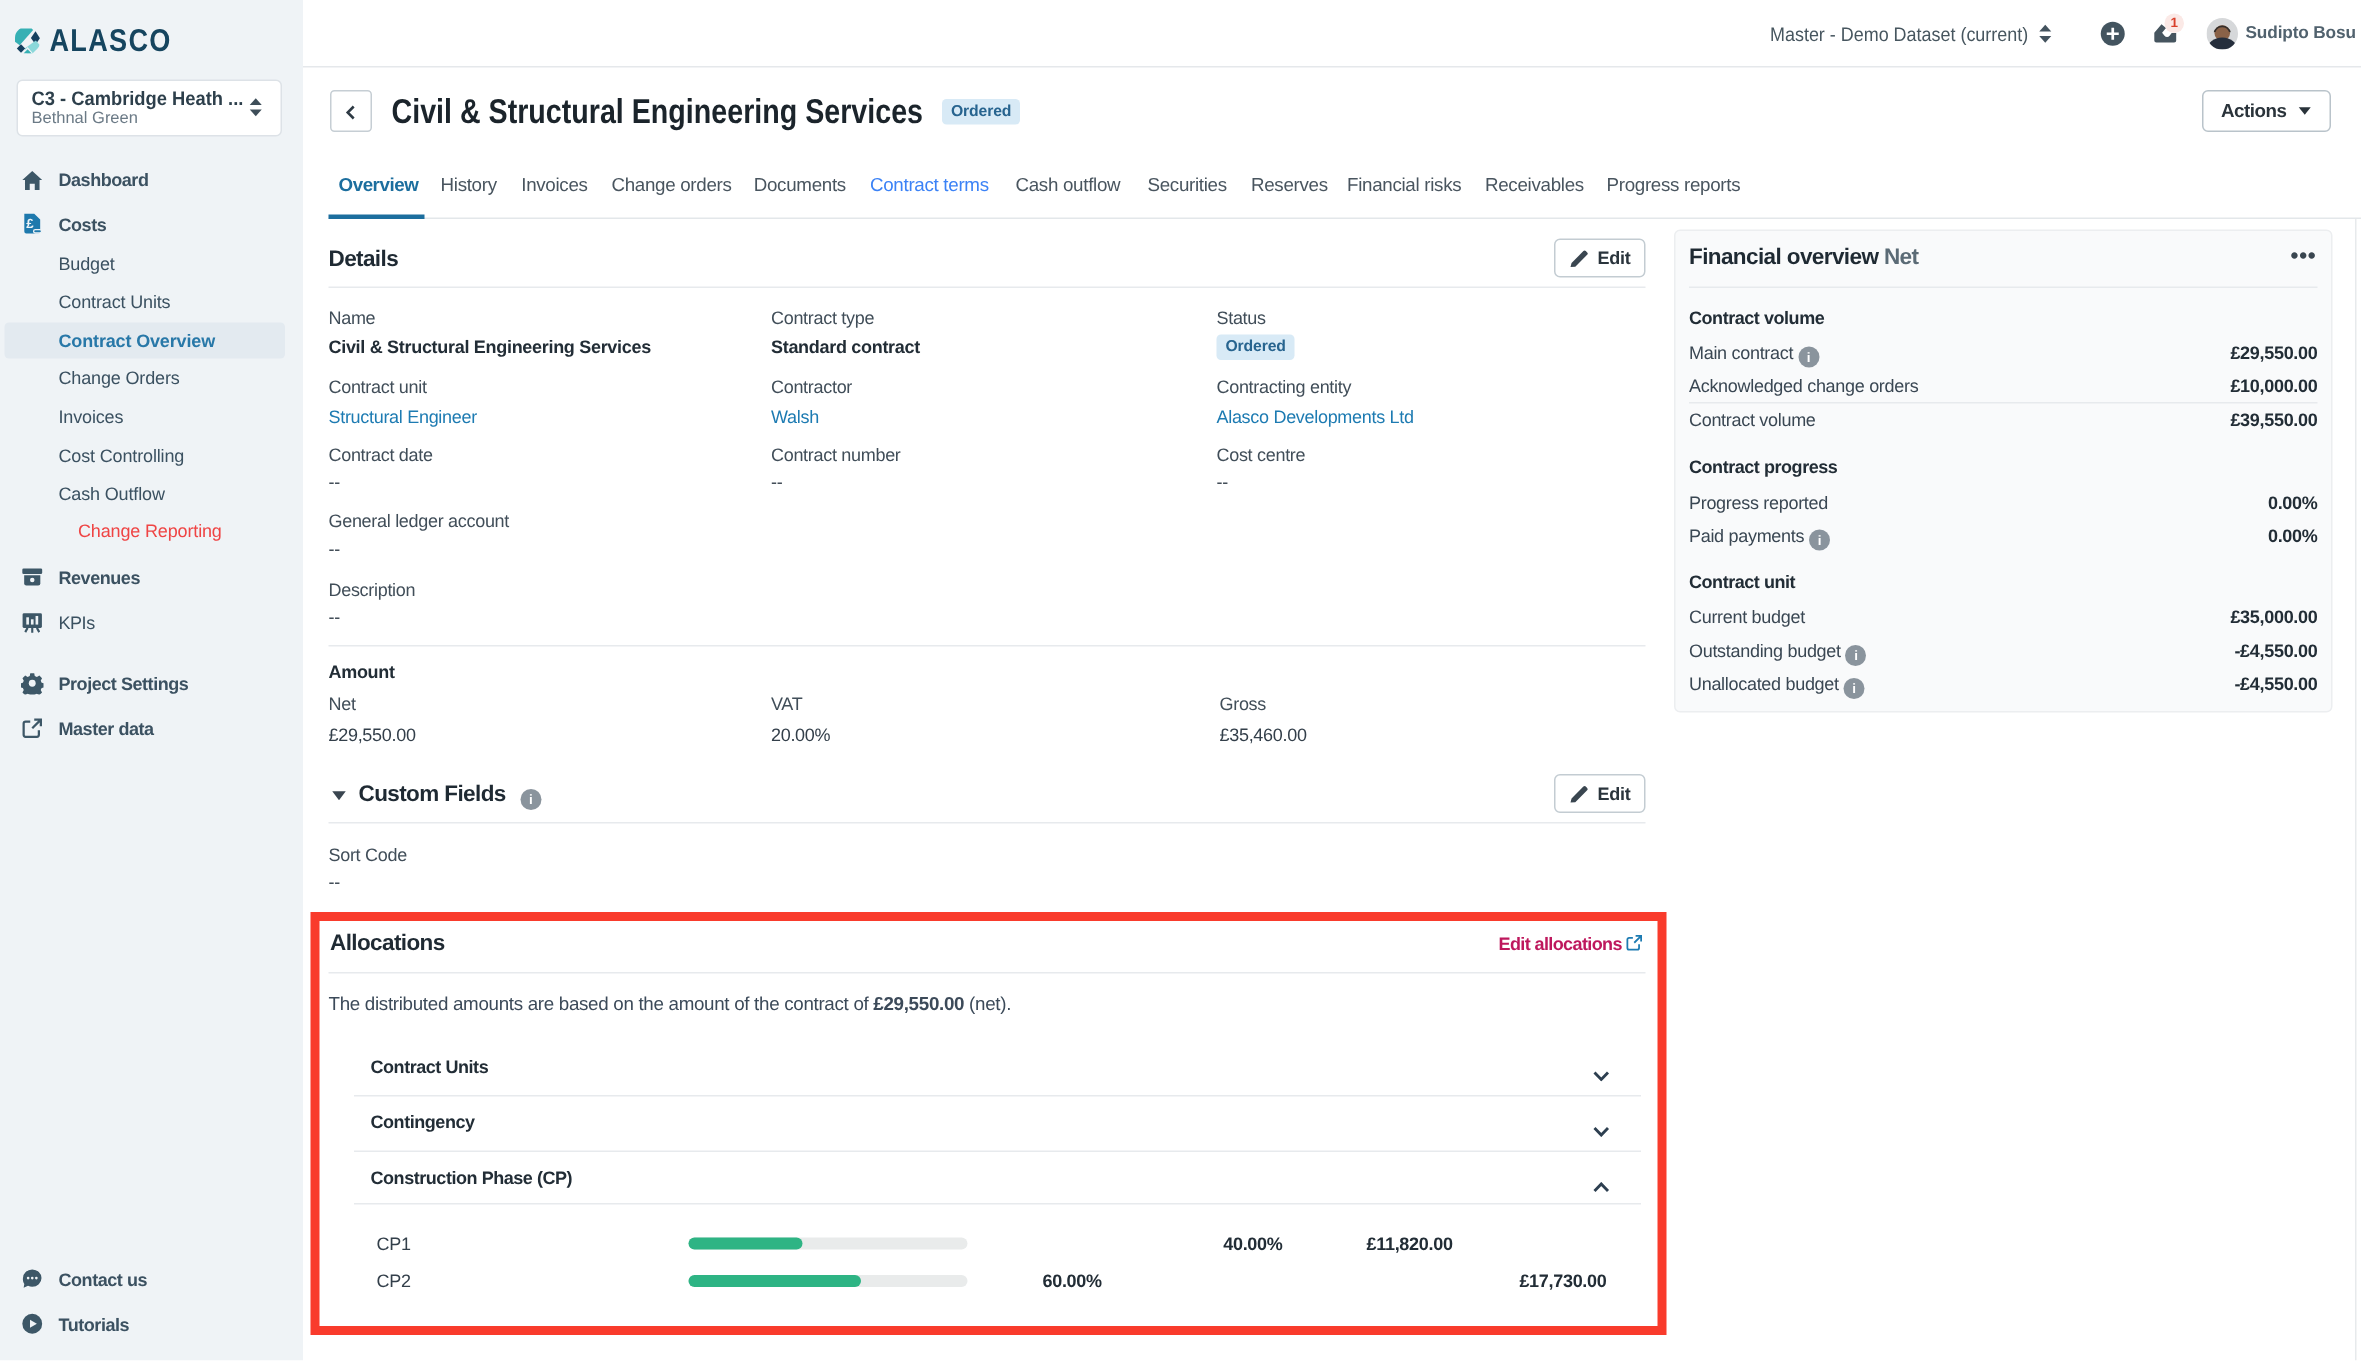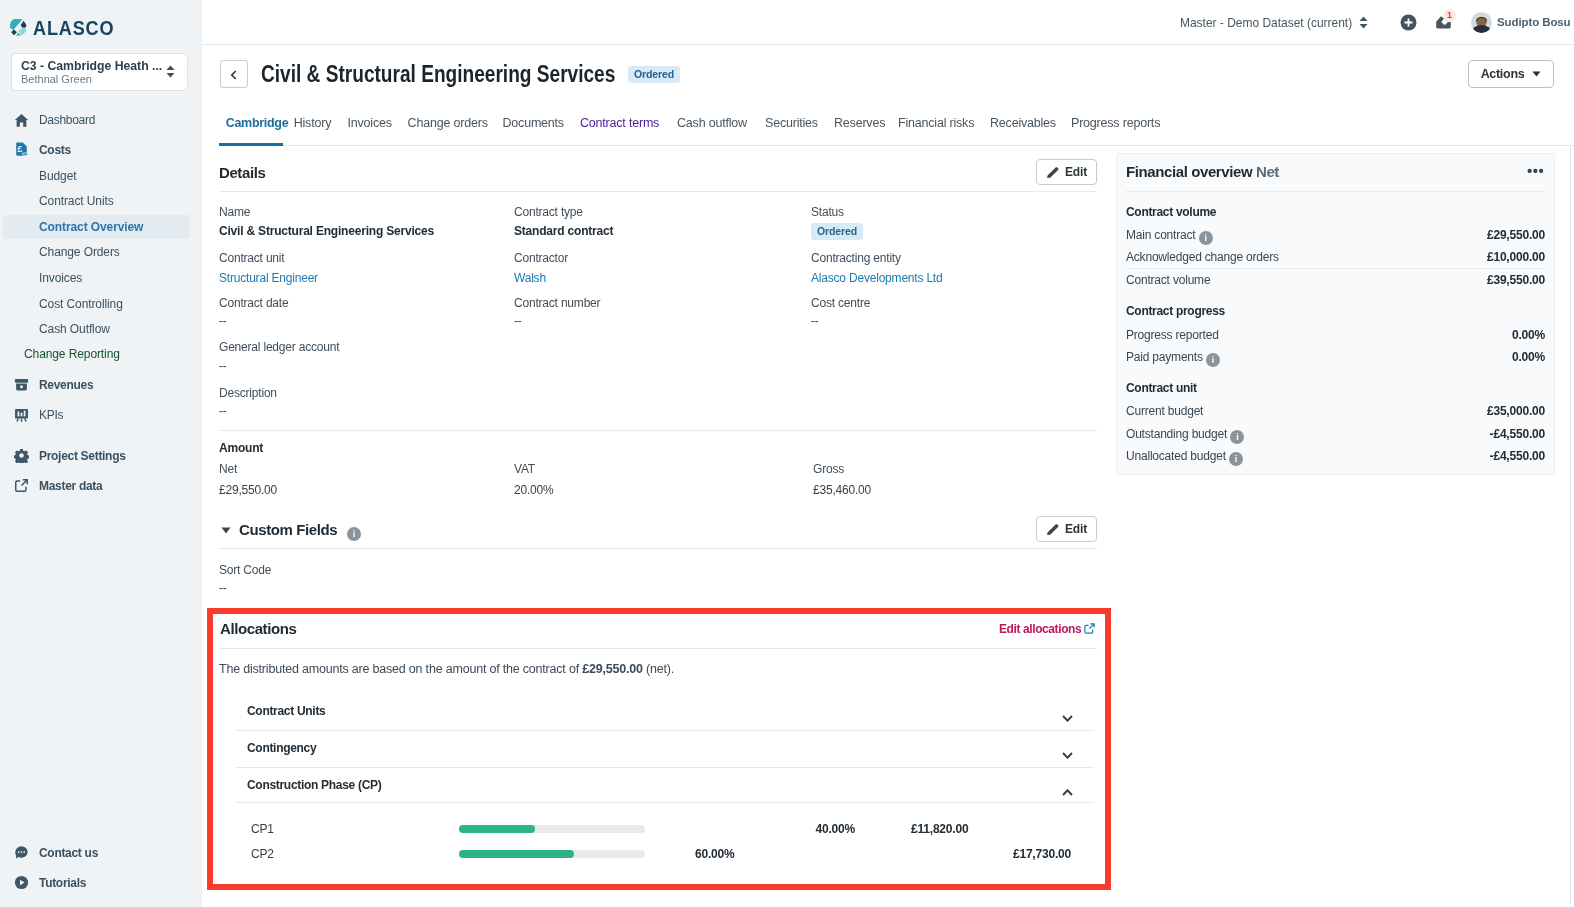--- a/index.html
+++ b/index.html
@@ -36,35 +36,35 @@
 <div class="abs" style="left:21px;top:58px;font-size:13px;font-weight:700;color:#2d3f4b;height:15px;line-height:15px;transform:scaleX(.94);transform-origin:left center">C3 - Cambridge Heath ...</div>
 <div class="abs" style="left:21px;top:73px;font-size:11px;color:#6b7a86;height:13px;line-height:13px">Bethnal Green</div>
 <svg class="abs" style="left:165px;top:65px" width="11" height="13" viewBox="0 0 11 13">
     <path fill="#3e4e59" d="M5.5 0.5 L9.5 5 H1.5 Z"></path>
     <path fill="#3e4e59" d="M5.5 12.5 L1.5 8 H9.5 Z"></path>
   </svg>
 <div class="abs" style="left:3px;top:215px;width:187px;height:24px;background:#e3eaf0;border-radius:3px"></div>
 <div class="abs" style="left:14px;top:113px;width:15px;height:15px"><svg width="15" height="15" viewBox="0 0 17 17">
       <path fill="#3d5767" d="M8.5 1.2 L16 8 h-2 v7.5 h-3.6 v-4.8 h-3.8 v4.8 H3 V8 H1 Z"></path>
     </svg></div>
-<div class="abs" style="left:39px;top:108px;font-size:12px;letter-spacing:-.3px;font-weight:400;color:#3b5161;height:24px;line-height:24px">Dashboard</div>
+<div class="abs" style="left:39px;top:108px;font-size:12px;letter-spacing:-.3px;font-weight:700;color:#3b5161;height:24px;line-height:24px">Dashboard</div>
 <div class="abs" style="left:14px;top:142px;width:15px;height:15px"><svg width="15" height="15" viewBox="0 0 17 17">
       <path fill="#1e79ad" d="M2.5 0.5 h7.5 l4.5 4.5 v9 a1.5 1.5 0 0 1 -1.5 1.5 h-9 a1.5 1.5 0 0 1 -1.5 -1.5 Z"></path>
 <text x="6.8" y="11.5" font-size="10" font-weight="bold" fill="#eff3f6" text-anchor="middle" font-family="Liberation Sans">£</text>
 <rect x="9.5" y="12.5" width="6" height="2.6" rx="1.3" fill="#1e79ad" stroke="#eff3f6" stroke-width="1"></rect>
     </svg></div>
 <div class="abs" style="left:39px;top:138px;font-size:12px;letter-spacing:-.3px;font-weight:700;color:#3b5161;height:24px;line-height:24px">Costs</div>
 <div class="abs" style="left:39px;top:164px;font-size:12px;letter-spacing:-.1px;font-weight:400;color:#3b5161;height:24px;line-height:24px">Budget</div>
 <div class="abs" style="left:39px;top:189px;font-size:12px;letter-spacing:-.1px;font-weight:400;color:#3b5161;height:24px;line-height:24px">Contract Units</div>
 <div class="abs" style="left:39px;top:215px;font-size:12px;letter-spacing:-.1px;font-weight:700;color:#2878a8;height:24px;line-height:24px">Contract Overview</div>
 <div class="abs" style="left:39px;top:240px;font-size:12px;letter-spacing:-.1px;font-weight:400;color:#3b5161;height:24px;line-height:24px">Change Orders</div>
 <div class="abs" style="left:39px;top:266px;font-size:12px;letter-spacing:-.1px;font-weight:400;color:#3b5161;height:24px;line-height:24px">Invoices</div>
 <div class="abs" style="left:39px;top:292px;font-size:12px;letter-spacing:-.1px;font-weight:400;color:#3b5161;height:24px;line-height:24px">Cost Controlling</div>
 <div class="abs" style="left:39px;top:317px;font-size:12px;letter-spacing:-.1px;font-weight:400;color:#3b5161;height:24px;line-height:24px">Cash Outflow</div>
-<div class="abs" style="left:24px;top:342px;font-size:12px;letter-spacing:-.1px;font-weight:400;color:#14532d;height:24px;line-height:24px">Change Reporting</div>
+<div class="abs" style="left:52px;top:342px;font-size:12px;letter-spacing:-.1px;font-weight:400;color:#ef4444;height:24px;line-height:24px">Change Reporting</div>
 <div class="abs" style="left:14px;top:377px;width:15px;height:15px"><svg width="15" height="15" viewBox="0 0 17 17">
       <rect x="1" y="2.2" width="15" height="4.2" rx="1" fill="#3d5767"></rect>
       <path fill="#3d5767" d="M2.4 7.4 h12.2 v6.2 a1.6 1.6 0 0 1 -1.6 1.6 H4 a1.6 1.6 0 0 1 -1.6 -1.6 Z"></path>
       <circle cx="8.5" cy="11" r="1.7" fill="#eff3f6"></circle>
     </svg></div>
 <div class="abs" style="left:39px;top:373px;font-size:12px;letter-spacing:-.3px;font-weight:700;color:#3b5161;height:24px;line-height:24px">Revenues</div>
 <div class="abs" style="left:14px;top:408px;width:15px;height:15px"><svg width="15" height="15" viewBox="0 0 17 17">
       <rect x="1.2" y="1" width="14.6" height="11" rx="1" fill="#3d5767"></rect>
       <rect x="4" y="4" width="2" height="5.5" fill="#eff3f6"></rect>
       <rect x="7.5" y="5.5" width="2" height="4" fill="#eff3f6"></rect>
@@ -125,26 +125,26 @@
 <div class="abs" style="left:220px;top:60px;width:28px;height:28px;border:1px solid #c6ced4;border-radius:3px;background:#fff"></div>
 <svg class="abs" style="left:229.5px;top:70px" width="7" height="10" viewBox="0 0 7 10">
     <path fill="none" stroke="#2e3a44" stroke-width="1.7" d="M5.8 1 L1.8 5 L5.8 9"></path>
   </svg>
 <div class="abs" style="left:261px;top:61px;font-size:23px;font-weight:700;color:#1b242b;height:27px;line-height:27px;transform:scaleX(.83);transform-origin:left center">Civil &amp; Structural Engineering Services</div>
 <div class="abs" style="left:628px;top:66px;height:17px;background:#d8eaf6;border-radius:3px;padding:0 6px;font-size:10.5px;letter-spacing:-.1px;font-weight:700;color:#27648f;line-height:17px">Ordered</div>
 <div class="abs" style="left:1468px;top:60px;width:86px;height:28px;border:1px solid #b9c3ca;border-radius:4px;background:#fff;display:flex;align-items:center;justify-content:center;gap:8px;font-size:12.5px;letter-spacing:-.3px;font-weight:700;color:#2a333a">Actions <svg width="9" height="6" viewBox="0 0 9 6">
       <path fill="#2a333a" d="M0.5 0.5 h8 L4.5 5.5 Z"></path>
     </svg></div>
 <div class="abs" style="left:219px;top:145px;width:1355px;height:1px;background:#e3e7ea"></div>
-<div class="abs" style="left:225.7px;top:114px;font-size:12.5px;letter-spacing:-.3px;font-weight:700;color:#1c6e9e;height:18px;line-height:18px">Cambridge</div>
+<div class="abs" style="left:225.7px;top:114px;font-size:12.5px;letter-spacing:-.3px;font-weight:700;color:#1c6e9e;height:18px;line-height:18px">Overview</div>
 <div class="abs" style="left:293.7px;top:114px;font-size:12.5px;letter-spacing:-.2px;color:#49555f;height:18px;line-height:18px">History</div>
 <div class="abs" style="left:347.5px;top:114px;font-size:12.5px;letter-spacing:-.2px;color:#49555f;height:18px;line-height:18px">Invoices</div>
 <div class="abs" style="left:407.6px;top:114px;font-size:12.5px;letter-spacing:-.2px;color:#49555f;height:18px;line-height:18px">Change orders</div>
 <div class="abs" style="left:502.5px;top:114px;font-size:12.5px;letter-spacing:-.2px;color:#49555f;height:18px;line-height:18px">Documents</div>
-<div class="abs" style="left:580px;top:114px;font-size:12.5px;letter-spacing:-.2px;color:#4c1d95;height:18px;line-height:18px">Contract terms</div>
+<div class="abs" style="left:580px;top:114px;font-size:12.5px;letter-spacing:-.2px;color:#3b82f6;height:18px;line-height:18px">Contract terms</div>
 <div class="abs" style="left:677px;top:114px;font-size:12.5px;letter-spacing:-.2px;color:#49555f;height:18px;line-height:18px">Cash outflow</div>
 <div class="abs" style="left:765px;top:114px;font-size:12.5px;letter-spacing:-.2px;color:#49555f;height:18px;line-height:18px">Securities</div>
 <div class="abs" style="left:834px;top:114px;font-size:12.5px;letter-spacing:-.2px;color:#49555f;height:18px;line-height:18px">Reserves</div>
 <div class="abs" style="left:898px;top:114px;font-size:12.5px;letter-spacing:-.2px;color:#49555f;height:18px;line-height:18px">Financial risks</div>
 <div class="abs" style="left:990px;top:114px;font-size:12.5px;letter-spacing:-.2px;color:#49555f;height:18px;line-height:18px">Receivables</div>
 <div class="abs" style="left:1071px;top:114px;font-size:12.5px;letter-spacing:-.2px;color:#49555f;height:18px;line-height:18px">Progress reports</div>
 <div class="abs" style="left:219px;top:143px;width:64px;height:3px;background:#1c6e9e"></div>
 <div class="abs h2" style="left:219px;top:163px">Details</div>
 <div class="abs editbtn" style="left:1036px;top:159px"><svg width="13" height="13" viewBox="0 0 13 13">
       <path fill="#3a4650" d="M1 12 L1.7 9.3 L9.6 1.4 a1.1 1.1 0 0 1 1.6 0 l0.9 0.9 a1.1 1.1 0 0 1 0 1.6 L4.2 11.8 Z"></path>

